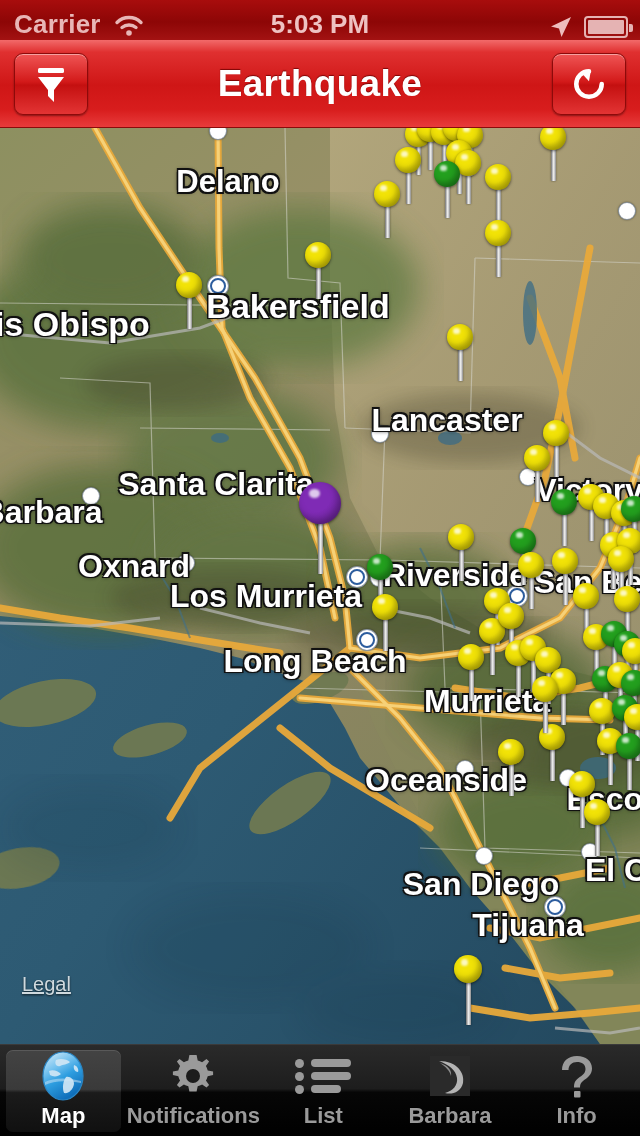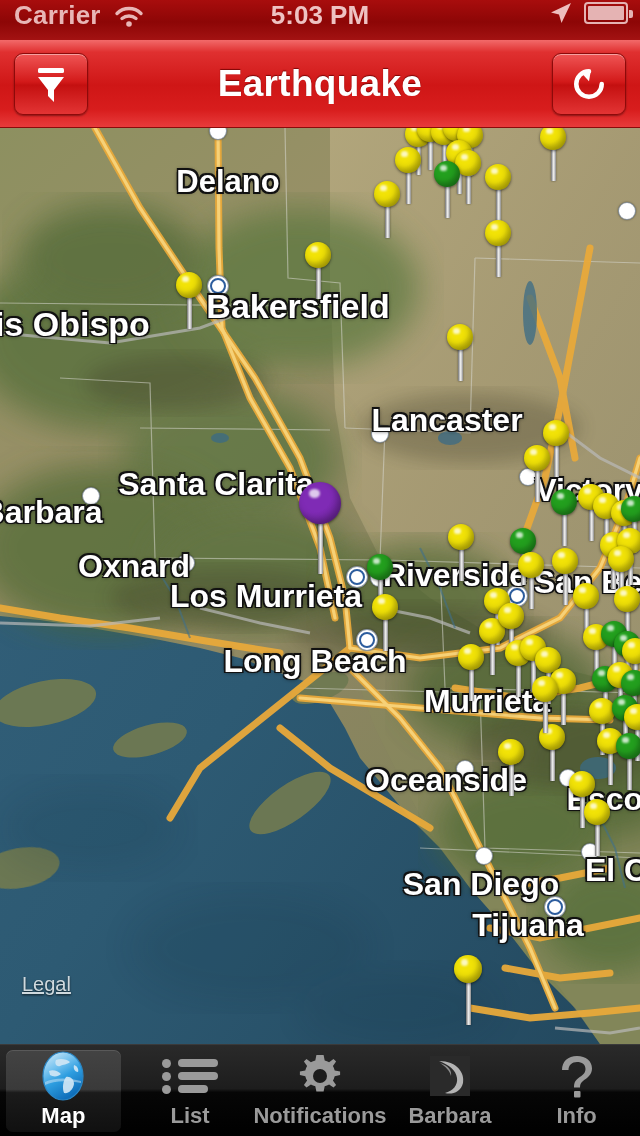--- a/index.html
+++ b/index.html
@@ -5,21 +5,21 @@
   * { margin:0; padding:0; box-sizing:border-box; }
   html,body { width:640px; height:1136px; overflow:hidden; background:#000;
               font-family:"Liberation Sans", sans-serif; }
 
   #screen { position:relative; width:640px; height:1136px; overflow:hidden; }
 
   
   #status-bar {
     position:absolute; top:0; left:0; width:640px; height:40px;
     background:linear-gradient(to bottom,#a80d0d 0%,#8d0606 55%,#a31212 100%);
-    display:flex; align-items:flex-start; z-index:40;gap:36px;
+    display:flex; align-items:flex-end; z-index:40;gap:36px;
   }
   .sb-left { display:flex; align-items:center; gap:12px; padding-left:14px; flex:1; }
   .sb-carrier { color:#e8b6b6; font-size:26px; font-weight:bold; letter-spacing:.2px; }
   .sb-center { position:absolute; left:0; width:640px; text-align:center;
                color:#eec2c2; font-size:26px; font-weight:bold; }
   .sb-right { margin-left:auto; display:flex; align-items:center; gap:10px; padding-right:12px; }
   .batt { width:44px; height:22px; border:2.5px solid #e5b3b3; border-radius:4px;
           position:relative; padding:2px; }
   .batt::after { content:""; position:absolute; right:-7px; top:6px; width:4px; height:8px;
                  background:#e5b3b3; border-radius:0 2px 2px 0; }
@@ -609,55 +609,55 @@
           </g>
           <ellipse cx="27" cy="27" rx="20" ry="24" fill="none" stroke="#2b86c4" stroke-width="1.2"></ellipse>
           <path d="M9 33 C17 29 30 28 45 32 L45 34 C30 31 17 32 9 36 Z" fill="#cfe6f5" opacity="0.5"></path>
         </svg>
       </div>
       <div class="tab-label">Map</div>
     </div>
 
     <div class="tab">
       <div class="tab-icon">
+        <svg width="48" height="48" viewBox="0 0 48 48" fill="#9a9a9a">
+          <path d="M24 3 l3.6 0 1.1 5.4 a16 16 0 0 1 4.4 1.8 l4.4-3.2 2.6 2.6 -3.2 4.4
+                   a16 16 0 0 1 1.8 4.4 l5.4 1.1 0 3.6 -5.4 1.1 a16 16 0 0 1 -1.8 4.4
+                   l3.2 4.4 -2.6 2.6 -4.4-3.2 a16 16 0 0 1 -4.4 1.8 l-1.1 5.4 -3.6 0
+                   -3.6 0 -1.1-5.4 a16 16 0 0 1 -4.4-1.8 l-4.4 3.2 -2.6-2.6 3.2-4.4
+                   a16 16 0 0 1 -1.8-4.4 l-5.4-1.1 0-3.6 5.4-1.1 a16 16 0 0 1 1.8-4.4
+                   l-3.2-4.4 2.6-2.6 4.4 3.2 a16 16 0 0 1 4.4-1.8 l1.1-5.4 3.6 0 Z"></path>
+          <circle cx="24" cy="24" r="7" fill="#1c1c1c"></circle>
+        </svg>
+      </div>
+      <div class="tab-label">Notifications</div>
+    </div>
+
+    <div class="tab">
+      <div class="tab-icon">
         <div>
           <div class="list-icon-row">
               <span class="dot"></span>
               <span class="bar" style="width:40px"></span>
             </div>
           <div class="list-icon-row">
               <span class="dot"></span>
               <span class="bar" style="width:40px"></span>
             </div>
           <div class="list-icon-row">
               <span class="dot"></span>
               <span class="bar" style="width:30px"></span>
             </div>
         </div>
       </div>
       <div class="tab-label">List</div>
     </div>
 
     <div class="tab">
       <div class="tab-icon">
-        <svg width="48" height="48" viewBox="0 0 48 48" fill="#9a9a9a">
-          <path d="M24 3 l3.6 0 1.1 5.4 a16 16 0 0 1 4.4 1.8 l4.4-3.2 2.6 2.6 -3.2 4.4
-                   a16 16 0 0 1 1.8 4.4 l5.4 1.1 0 3.6 -5.4 1.1 a16 16 0 0 1 -1.8 4.4
-                   l3.2 4.4 -2.6 2.6 -4.4-3.2 a16 16 0 0 1 -4.4 1.8 l-1.1 5.4 -3.6 0
-                   -3.6 0 -1.1-5.4 a16 16 0 0 1 -4.4-1.8 l-4.4 3.2 -2.6-2.6 3.2-4.4
-                   a16 16 0 0 1 -1.8-4.4 l-5.4-1.1 0-3.6 5.4-1.1 a16 16 0 0 1 1.8-4.4
-                   l-3.2-4.4 2.6-2.6 4.4 3.2 a16 16 0 0 1 4.4-1.8 l1.1-5.4 3.6 0 Z"></path>
-          <circle cx="24" cy="24" r="7" fill="#1c1c1c"></circle>
-        </svg>
-      </div>
-      <div class="tab-label">Notifications</div>
-    </div>
-
-    <div class="tab">
-      <div class="tab-icon">
         <svg width="46" height="46" viewBox="0 0 46 46">
           <rect x="3" y="3" width="40" height="40" fill="#2a2a2a"></rect>
           <path d="M12 8 C30 8 38 20 36 30 C34 39 25 42 18 40 C26 38 31 32 30 25
                    C29 17 22 12 12 8 Z" fill="#b4b4b4"></path>
           <path d="M13 10 C22 13 25 18 24 23 C23 18 19 14 13 10 Z" fill="#8e8e8e"></path>
         </svg>
       </div>
       <div class="tab-label">Barbara</div>
     </div>
 

